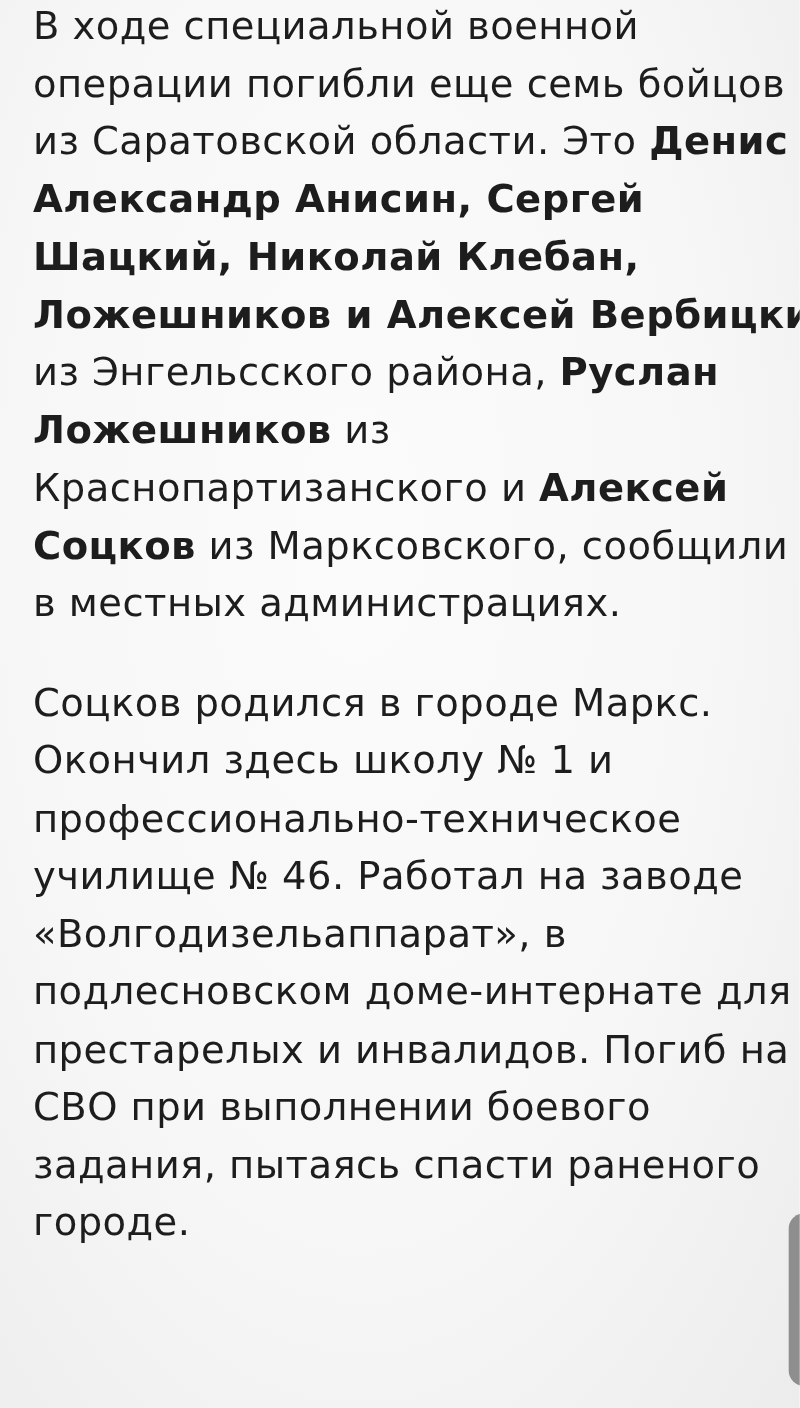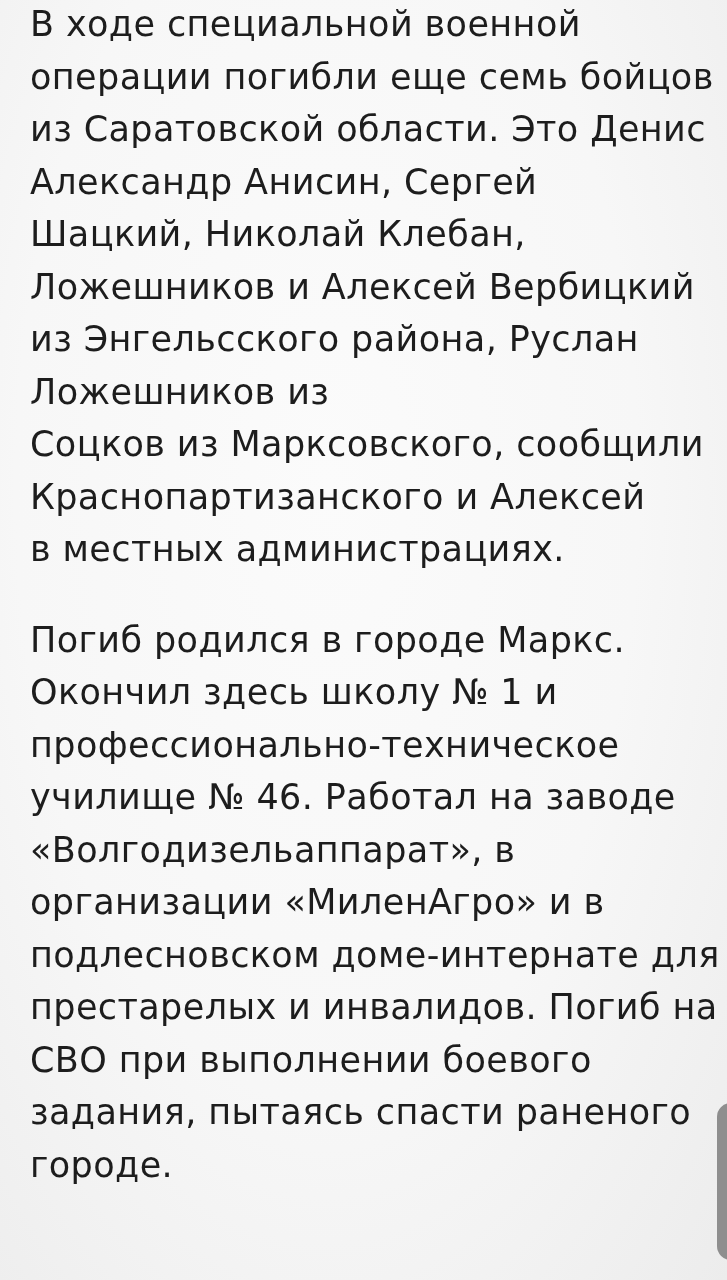--- a/index.html
+++ b/index.html
@@ -23,21 +23,21 @@
     width:727px;
     padding-left:30px;
     color:var(--text);
     font-size:35px;
     line-height:52.5px;
     letter-spacing:0.4px;
   }
   .para{margin:0 0 38px 0;}
   .line{display:block;white-space:nowrap;}
   .run{font-weight:400;}
-  .run.bold{font-weight:400;}
+  .run.bold{font-weight:700;}
   .scroll-thumb{
     position:absolute;
     top:1103px;
     right:-18px;
     width:28px;
     height:157px;
     background:var(--thumb);
     border-radius:14px;
   }
 </style>
@@ -47,31 +47,30 @@
 <div class="article">
     <p class="para">
       <span class="line"><span class="run">В ходе специальной военной</span></span>
       <span class="line"><span class="run">операции погибли еще семь бойцов</span></span>
       <span class="line"><span class="run">из Саратовской области. Это </span><span class="run bold">Денис</span></span>
       <span class="line"><span class="run bold">Александр Анисин, Сергей</span></span>
       <span class="line"><span class="run bold">Шацкий, Николай Клебан,</span></span>
       <span class="line"><span class="run bold">Ложешников и Алексей Вербицкий</span></span>
       <span class="line"><span class="run">из Энгельсского района, </span><span class="run bold">Руслан</span></span>
       <span class="line"><span class="run bold">Ложешников</span><span class="run"> из</span></span>
+      <span class="line"><span class="run">Краснопартизанского и </span><span class="run bold">Алексей</span></span>
       <span class="line"><span class="run bold">Соцков</span><span class="run"> из Марксовского, сообщили</span></span>
-      <span class="line"><span class="run">Краснопартизанского и </span><span class="run bold">Алексей</span></span>
       <span class="line"><span class="run">в местных администрациях.</span></span>
     </p>
     <p class="para">
-      <span class="line"><span class="run">Погиб родился в городе Маркс.</span></span>
+      <span class="line"><span class="run">Соцков родился в городе Маркс.</span></span>
       <span class="line"><span class="run">Окончил здесь школу № 1 и</span></span>
       <span class="line"><span class="run">профессионально-техническое</span></span>
       <span class="line"><span class="run">училище № 46. Работал на заводе</span></span>
       <span class="line"><span class="run">«Волгодизельаппарат», в</span></span>
-      <span class="line"><span class="run">организации «МиленАгро» и в</span></span>
       <span class="line"><span class="run">подлесновском доме-интернате для</span></span>
       <span class="line"><span class="run">престарелых и инвалидов. Погиб на</span></span>
       <span class="line"><span class="run">СВО при выполнении боевого</span></span>
       <span class="line"><span class="run">задания, пытаясь спасти раненого</span></span>
       <span class="line"><span class="run">городе.</span></span>
     </p>
   </div>
 
 <div class="scroll-thumb"></div>
 

